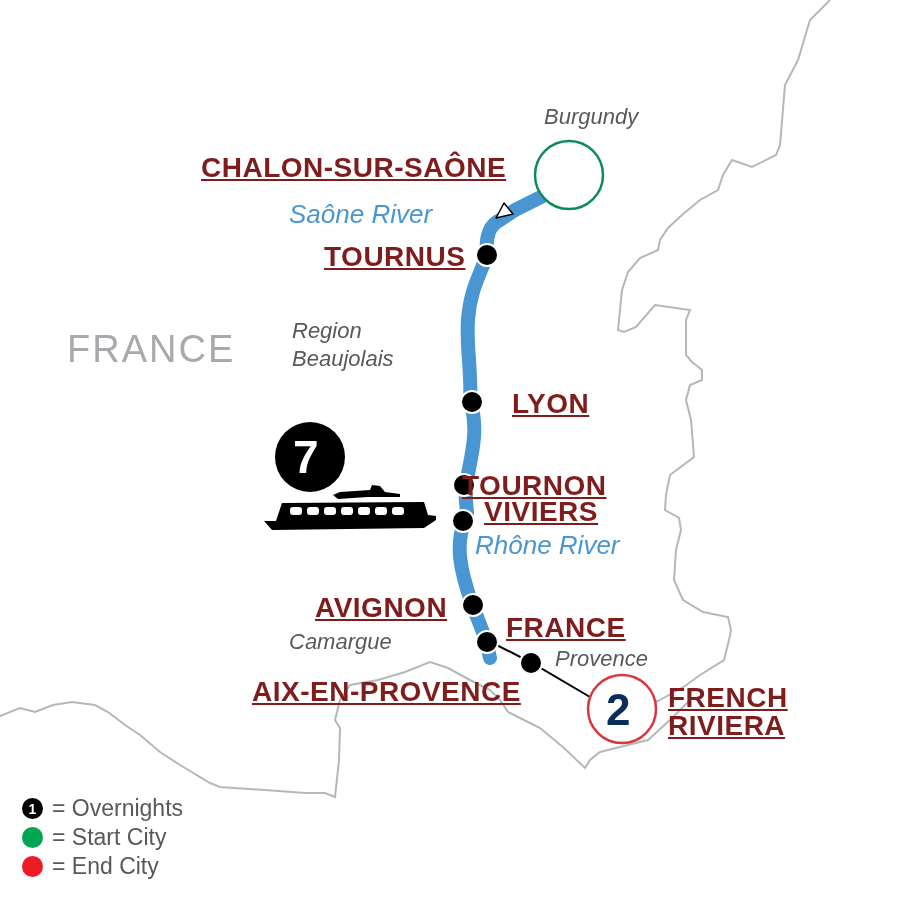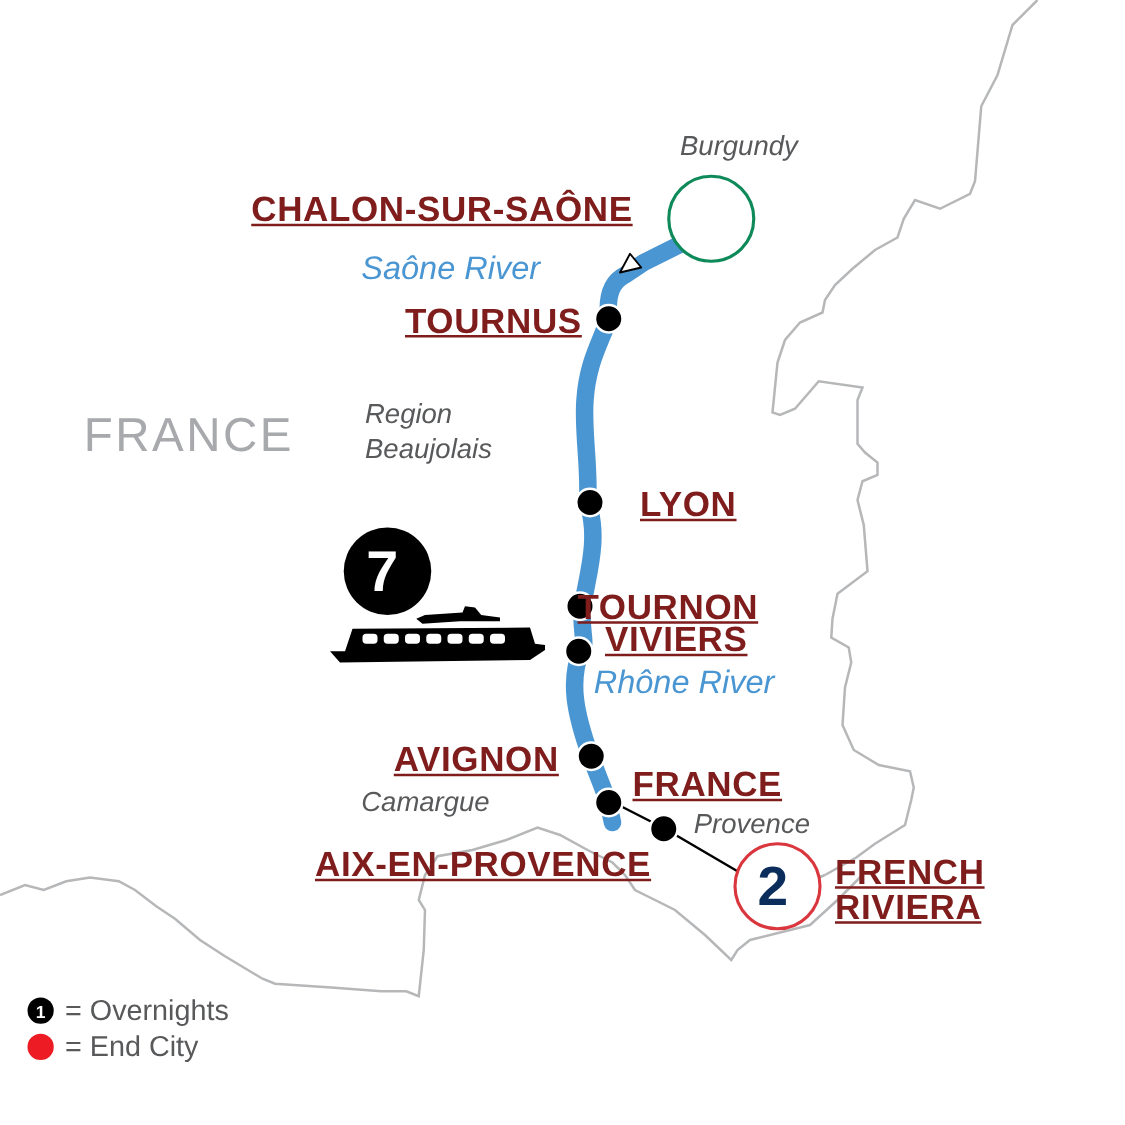--- a/index.html
+++ b/index.html
@@ -92,16 +92,20 @@
 </div>
 
 <div class="legend">
   <div class="legend-row">
     <div class="legend-dot" style="background:#000;">
       <span>1</span>
     </div>
     <span class="legend-text">= Overnights</span>
   </div>
   <div class="legend-row">
+    <div class="legend-dot" style="background:#00a651;"></div>
+    <span class="legend-text">= Start City</span>
+  </div>
+  <div class="legend-row">
     <div class="legend-dot" style="background:#ed1c24;"></div>
     <span class="legend-text">= End City</span>
   </div>
 </div>
 
 </body></html>

